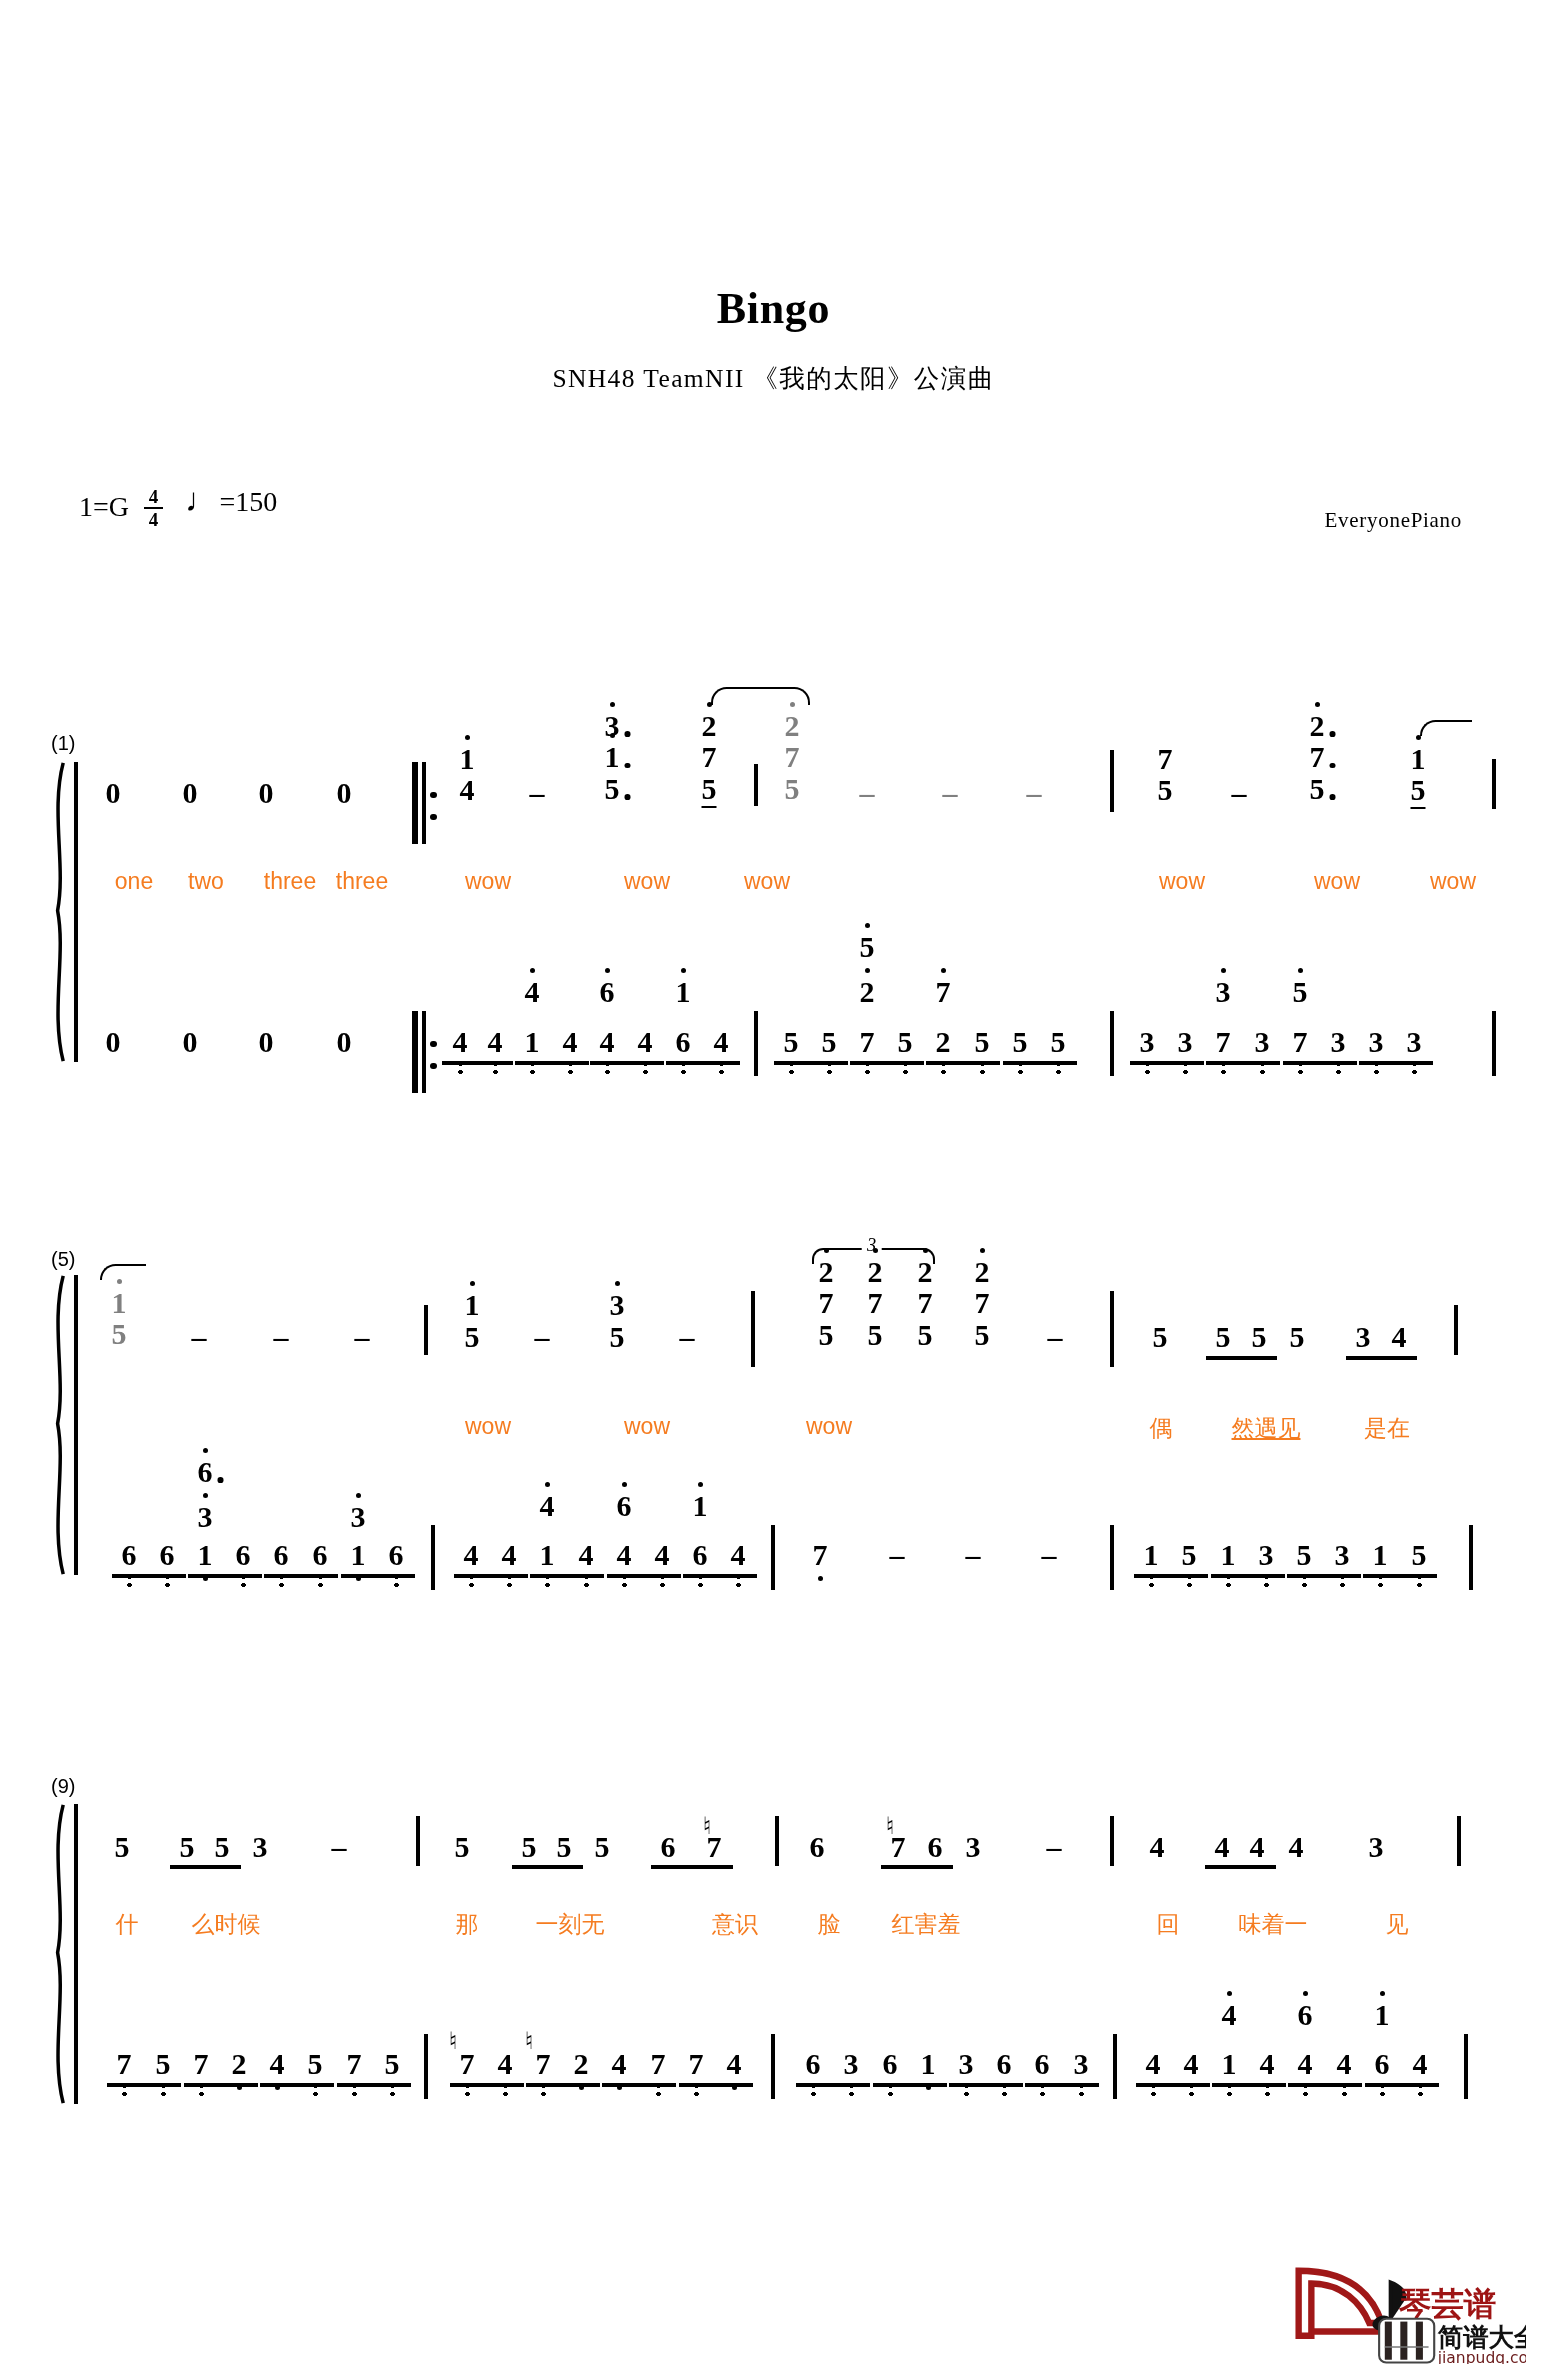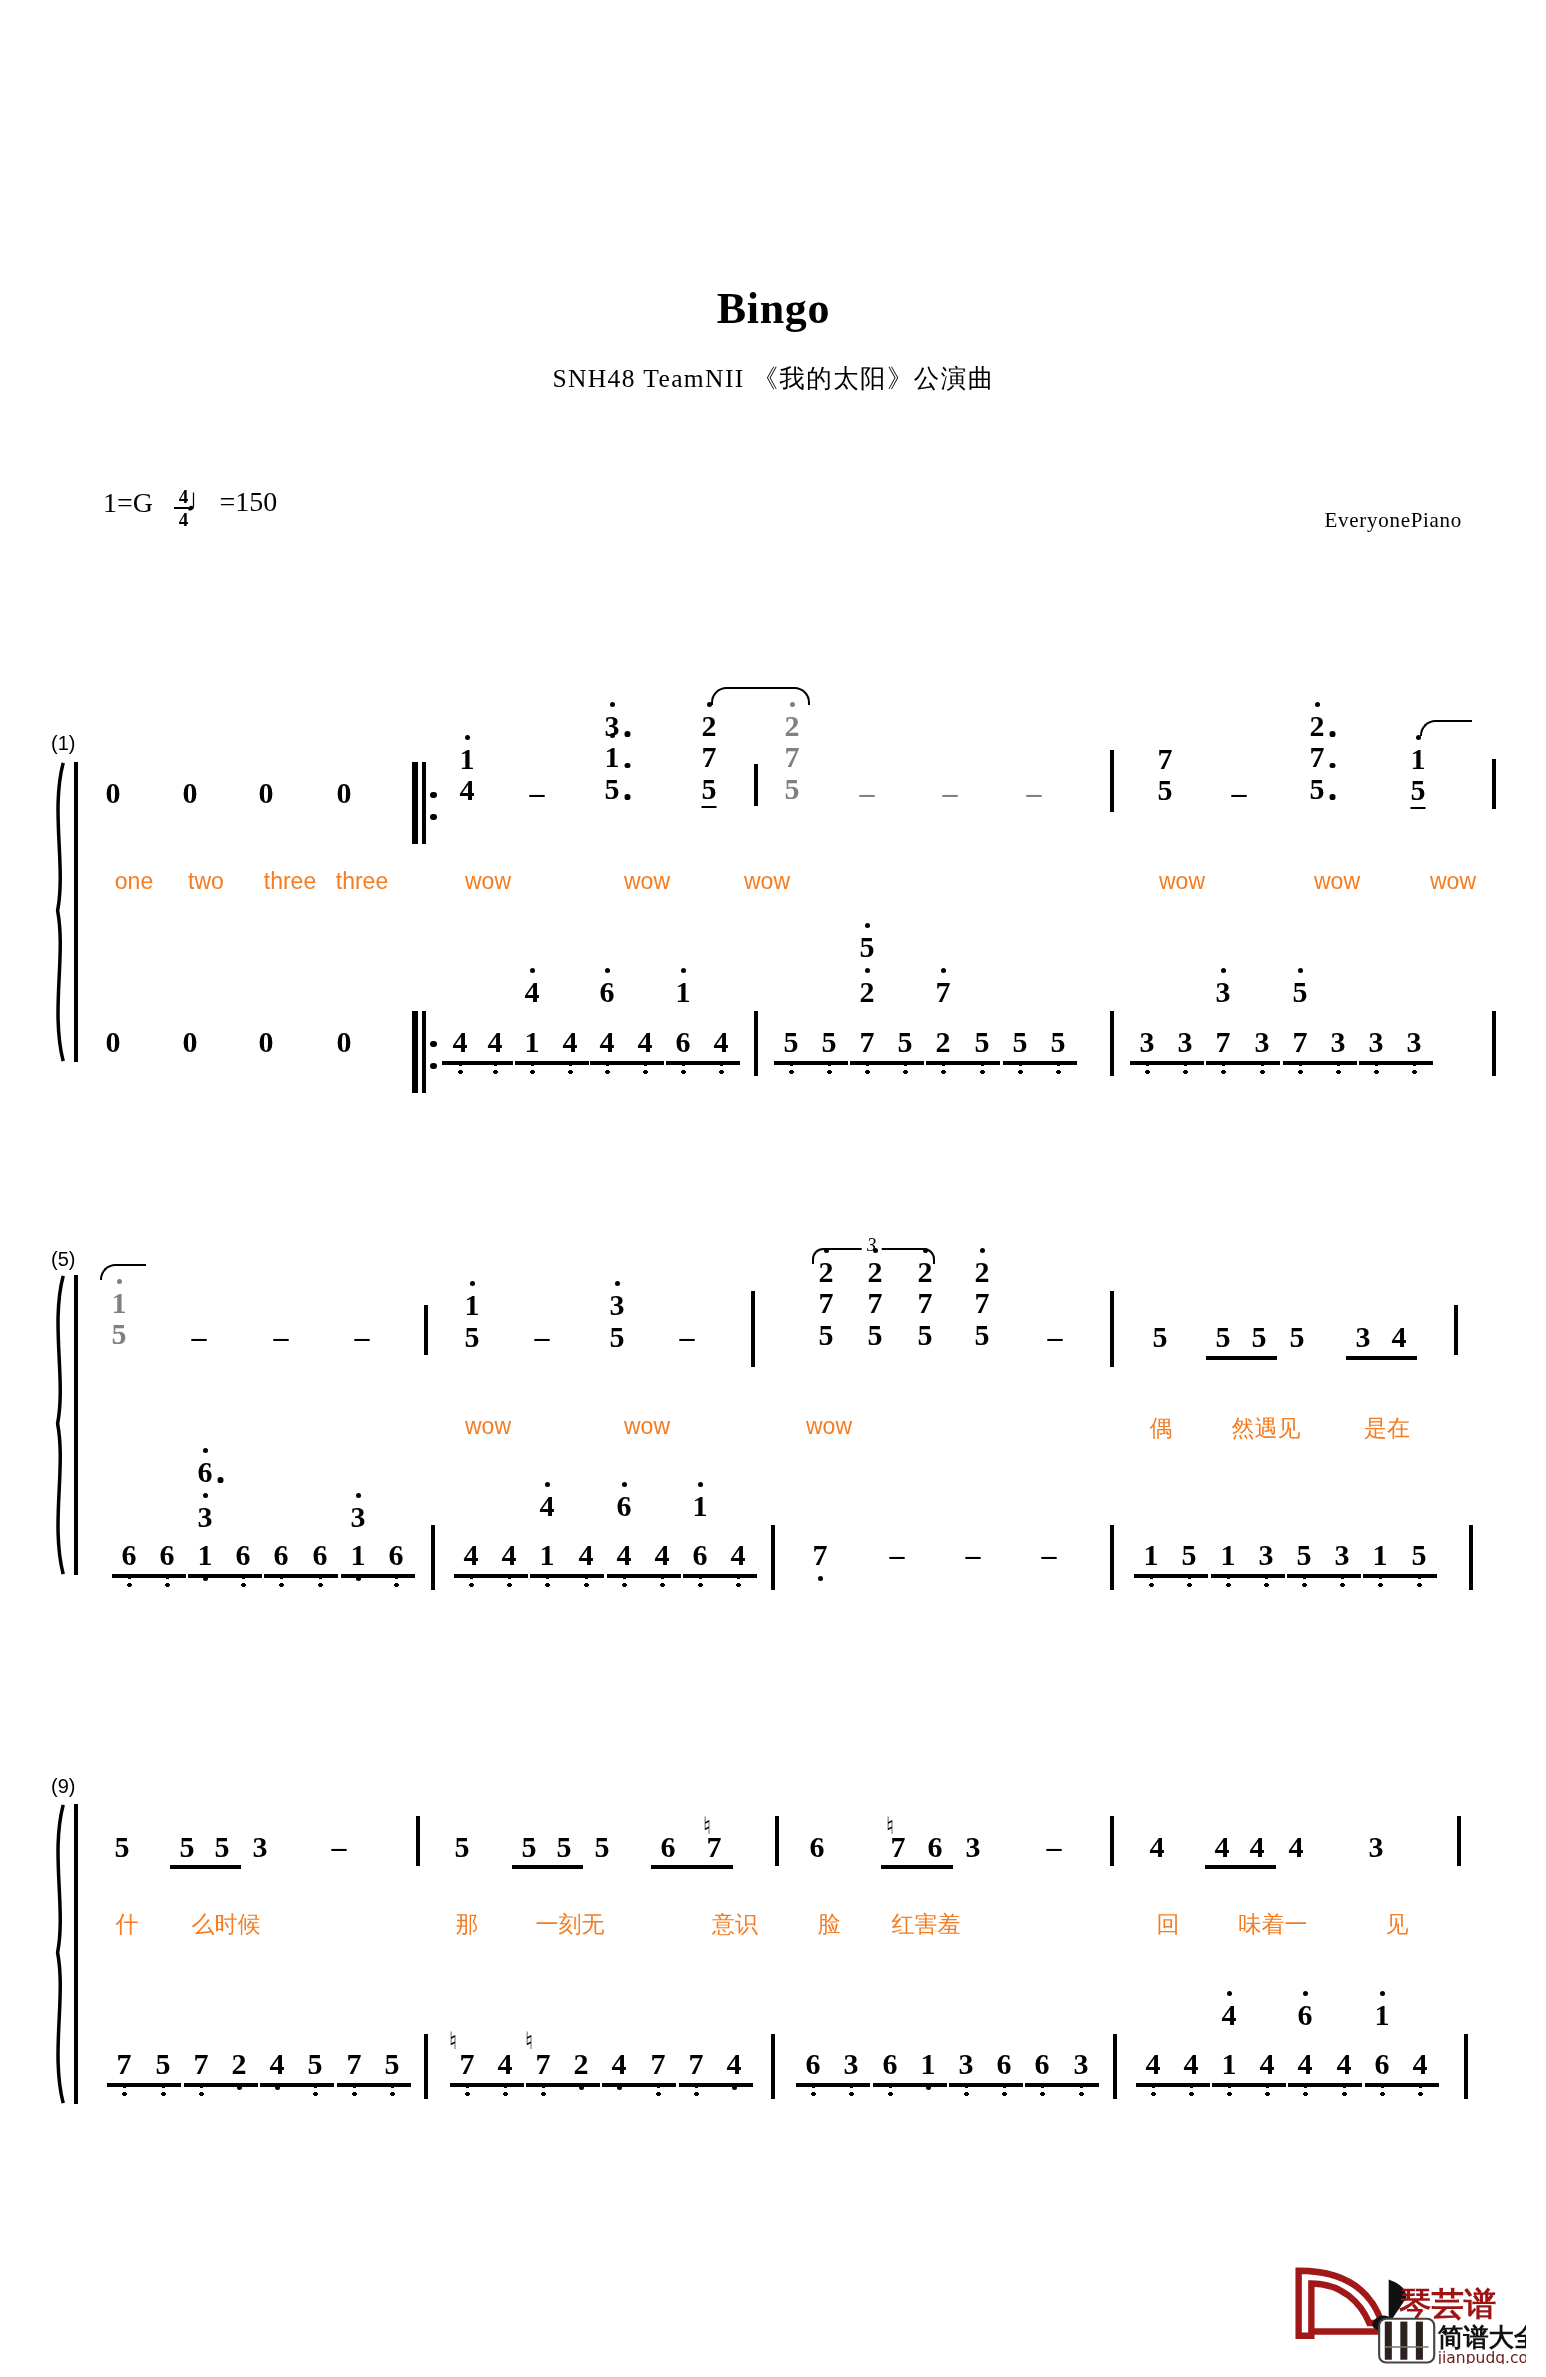--- a/index.html
+++ b/index.html
@@ -16,21 +16,21 @@
     font-size:44px;font-weight:700;letter-spacing:0.7px;
     font-family:"Liberation Serif", serif;
   }
   #subtitle{
     position:absolute;top:361px;left:0;width:1547px;text-align:center;
     font-size:25.5px;font-family:"Liberation Serif", serif;letter-spacing:1.4px;
   }
   #keysig{
     position:absolute;top:487px;left:79px;
     font-size:28px;font-family:"Liberation Serif", serif;
-    display:flex;gap:20px;margin-left:24px;
+    display:flex;align-items:center;gap:14px;
   }
   #keysig .frac{display:inline-flex;flex-direction:column;align-items:center;
     font-size:19px;font-weight:700;line-height:0.95;margin-left:1.4px;position:relative;top:0.7px;}
   #keysig .frac .bar{width:18.4px;height:2.1px;background:#000;margin:1.4px 0;}
   #tempo{
     position:absolute;top:485px;left:185px;
     font-size:28px;display:flex;align-items:center;gap:1.4px;
   }
   #tempo .qnote{font-size:33px;line-height:1;position:relative;top:-1.4px;}
   #credit{
@@ -408,21 +408,21 @@
   <div class="tok" style="left:1363px;top:1322px;">3</div>
   <div class="tok" style="left:1399px;top:1322px;">4</div>
   <div class="beam" style="left:1346px;top:1356px;width:71px;"></div>
 
   <div class="barline" style="left:1454px;top:1305px;height:50px;"></div>
 
   <div class="lyr" style="left:488px;top:1413px;">wow</div>
   <div class="lyr" style="left:647px;top:1413px;">wow</div>
   <div class="lyr" style="left:829px;top:1413px;">wow</div>
   <div class="lyr" style="left:1161px;top:1413px;">偶</div>
-  <div class="lyr" style="left:1266px;top:1413px;">然遇见</div>
+  <div class="lyr" style="left:1266px;top:1413px;text-decoration:underline;">然遇见</div>
   <div class="lyr" style="left:1387px;top:1413px;">是在</div>
 
   <div class="tok oct-up augdot" style="left:205px;top:1457px;">6</div>
   <div class="tok oct-up" style="left:205px;top:1502px;">3</div>
 
   <div class="tok oct-dn2" style="left:129px;top:1540px;">6</div>
   <div class="tok oct-dn2" style="left:167px;top:1540px;">6</div>
   <div class="beam" style="left:112px;top:1574px;width:74px;"></div>
 
   <div class="tok oct-dn" style="left:205px;top:1540px;">1</div>

